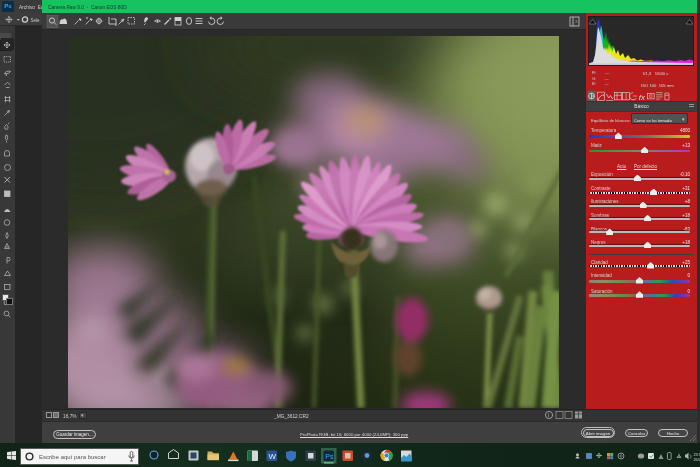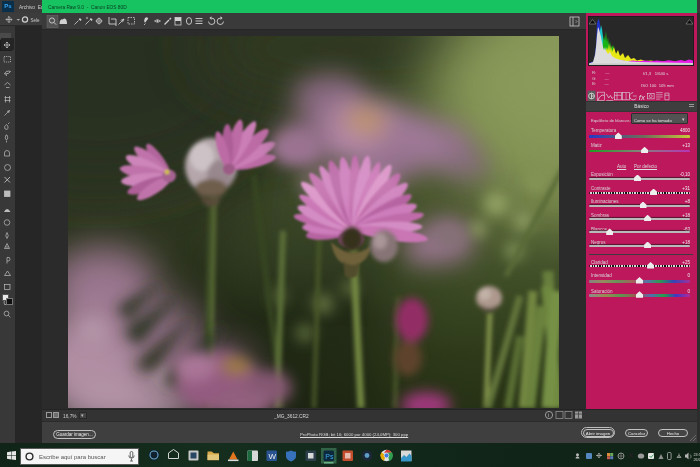--- a/index.html
+++ b/index.html
@@ -346,21 +346,21 @@
       <ellipse cx="200" cy="352" rx="24" ry="18" fill="#8d5c79"></ellipse>
       <ellipse cx="175" cy="368" rx="30" ry="14" fill="#9a6584"></ellipse>
     </g>
 
     <ellipse cx="358" cy="369" rx="25" ry="13" fill="#a93b83" filter="url(#b7)"></ellipse>
     <rect width="491" height="372" fill="#141c10" opacity="0.06"></rect>
     <ellipse cx="487" cy="45" rx="70" ry="60" fill="#90a05e" opacity="0.5" filter="url(#b30)"></ellipse>
   </svg>
   </div>
 
-  <div class="abs" id="panel" style="left:586px;top:13px;width:111px;height:396px;background:#be185d;">
+  <div class="abs" id="panel" style="left:586px;top:13px;width:111px;height:396px;background:#b91c1c;">
 
     <div class="abs" style="left:2px;top:3px;width:106px;height:50px;background:#282828;border:1px solid #1d1d1d;"></div>
     <svg class="abs" style="left:3px;top:4px;" width="104" height="48" viewBox="0 0 104 48">
       <path d="M0 48 L0 46 5 44 7 28 8 6 9 3 10 2 11 8 12 16 13 26 14 33 16 38 20 41 26 43 34 44 46 45 60 45.5 80 46 104 46 104 48z" fill="#2233cc"></path>
       <path d="M8 48 L10 30 11 14 12 8 13 12 14 20 15 26 16 22 17 30 19 34 22 38 26 41 32 43 40 44 52 45 70 45.5 104 46 104 48z" fill="#1ac8c8"></path>
       <path d="M10 48 L13 34 15 18 16 24 17 14 18 26 19 20 20 30 21 24 22 32 24 28 26 35 29 38 33 40 38 42 44 43.5 52 44.5 64 45 104 45.5 104 48z" fill="#16b416"></path>
       <path d="M12 48 L16 36 18 30 19 34 20 26 21 34 22 28 23 35 25 30 27 37 29 33 31 39 34 36 36 41 39 38 42 42 45 41 48 43.5 52 42.5 56 44 62 43.5 68 44.5 104 45 104 48z" fill="#e8e818"></path>
       <path d="M14 48 L20 43 26 44 32 43.2 38 44.2 44 43.5 50 44.3 56 43.5 62 44.3 68 43.5 74 44.3 80 43.3 86 44.3 92 43 96 44 100 42.5 104 43.5 104 48z" fill="#e818e8"></path>
       <path d="M0 48 L0 46.5 4 45 6 38 7 30 8 18 9 10 10 12 11 16 12 20 13 25 14 30 15 33 16 30 17 34 19 37 21 35 23 39 26 41 30 42.5 35 43.5 42 44.5 50 45 60 45.3 72 45.6 86 45.8 104 46 104 48z" fill="#dcdcdc"></path>
       <path d="M0 47.2 h104" stroke="#c8c8c8" stroke-width="1.4"></path>

